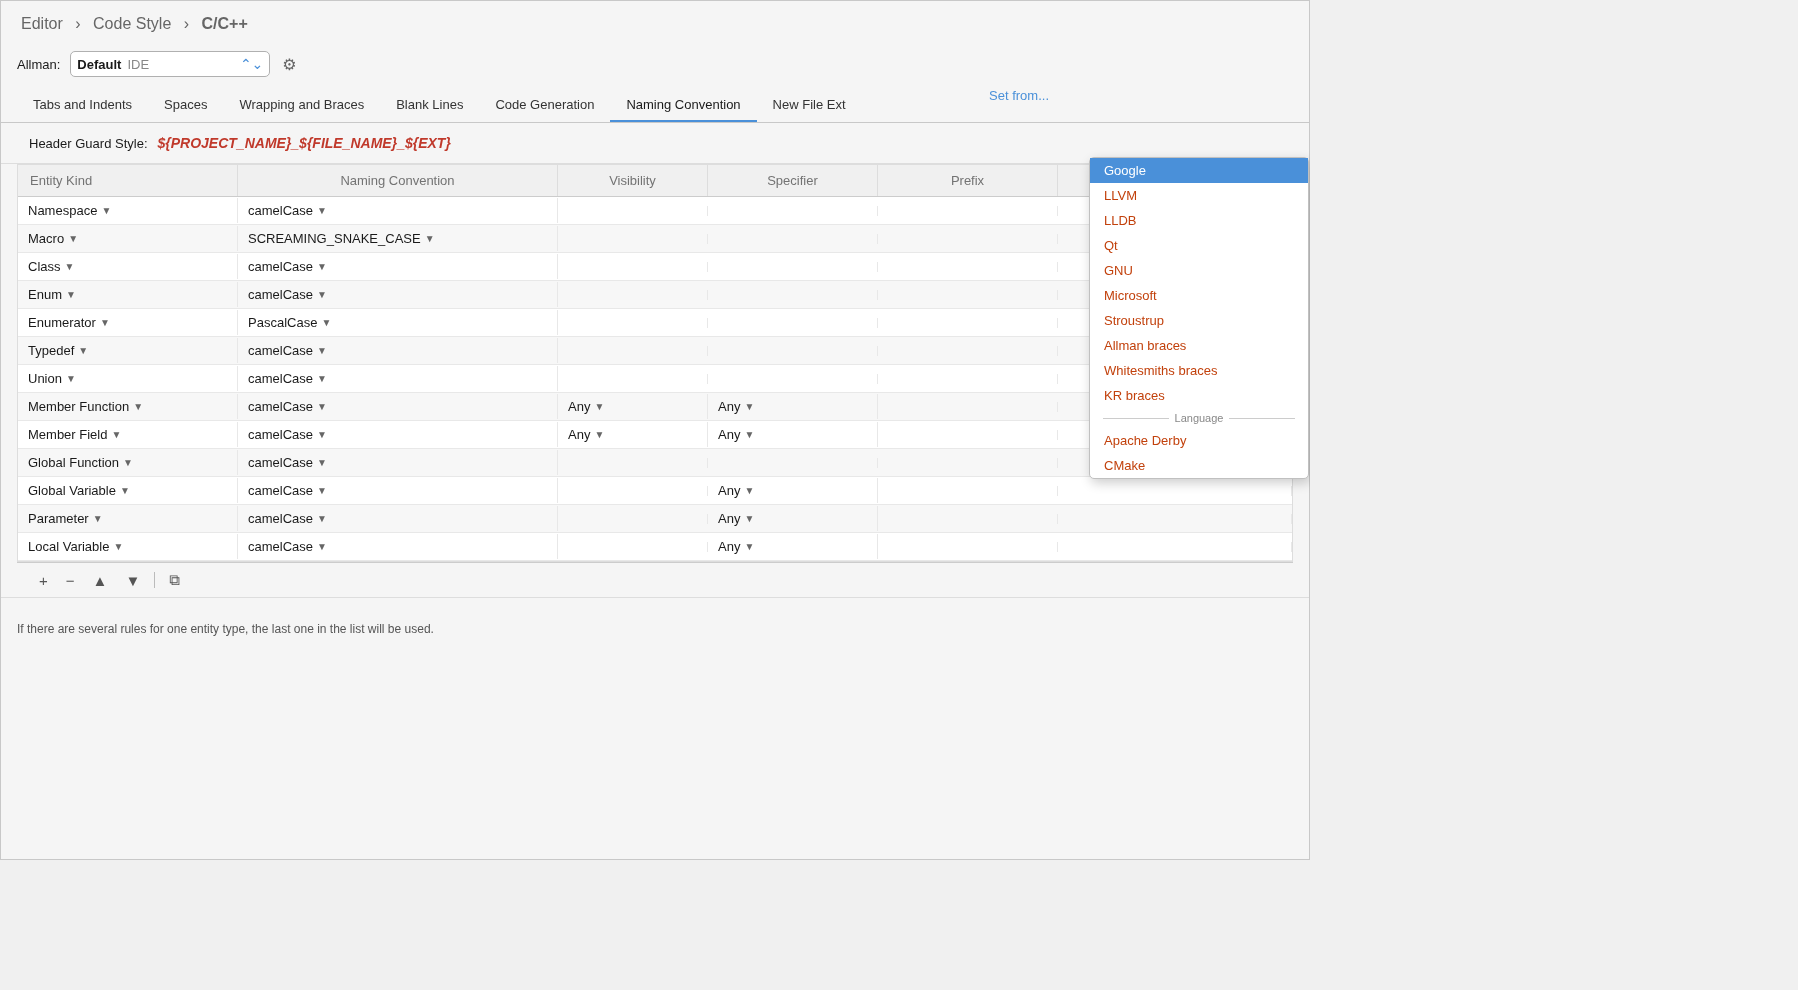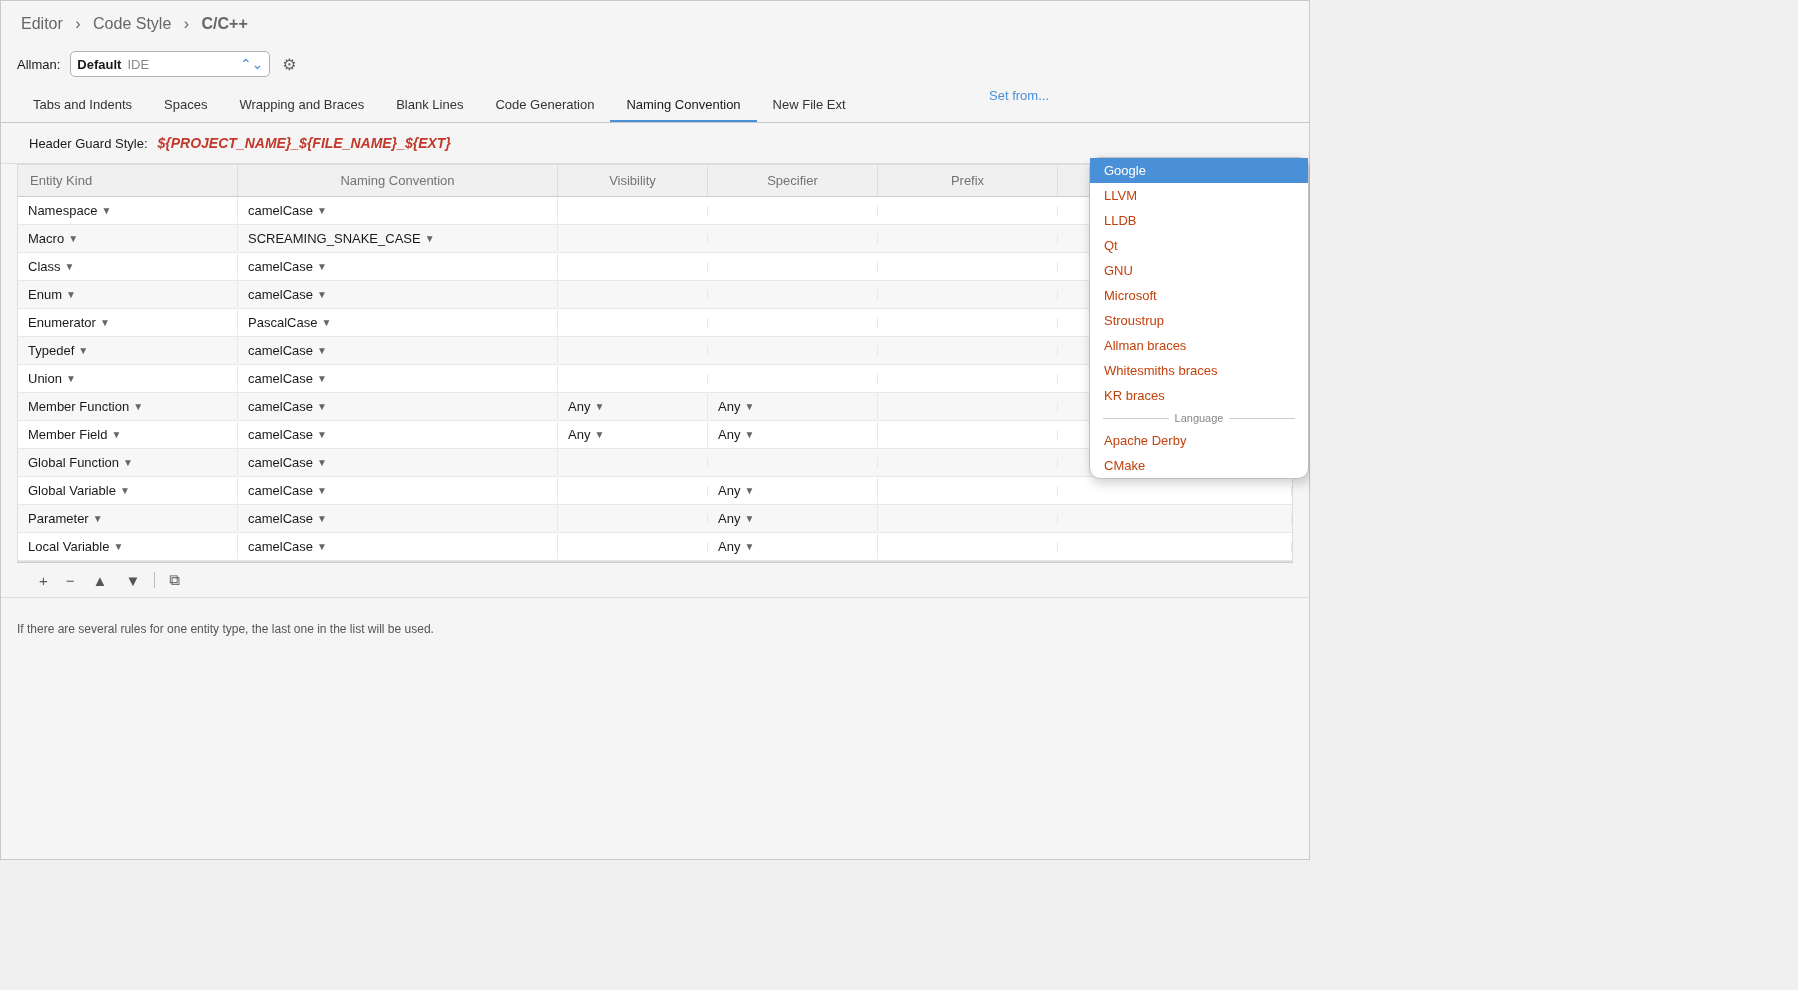--- a/index.html
+++ b/index.html
@@ -207,21 +207,21 @@
     
     .dropdown-overlay {
       position: absolute;
       top: 156px;
       right: 0;
       width: 220px;
       background: white;
       border: 1px solid #c0c0c0;
       box-shadow: 2px 4px 12px rgba(0,0,0,0.2);
       z-index: 100;
-      border-radius: 11px;
+      border-radius: 5px;
       margin-left: 18px;
     }
     .dropdown-item {
       padding: 5px 14px;
       font-size: 13px;
       cursor: pointer;
       color: #c2410c;
     }
     .dropdown-item.selected {
       background: #4a90d9;

